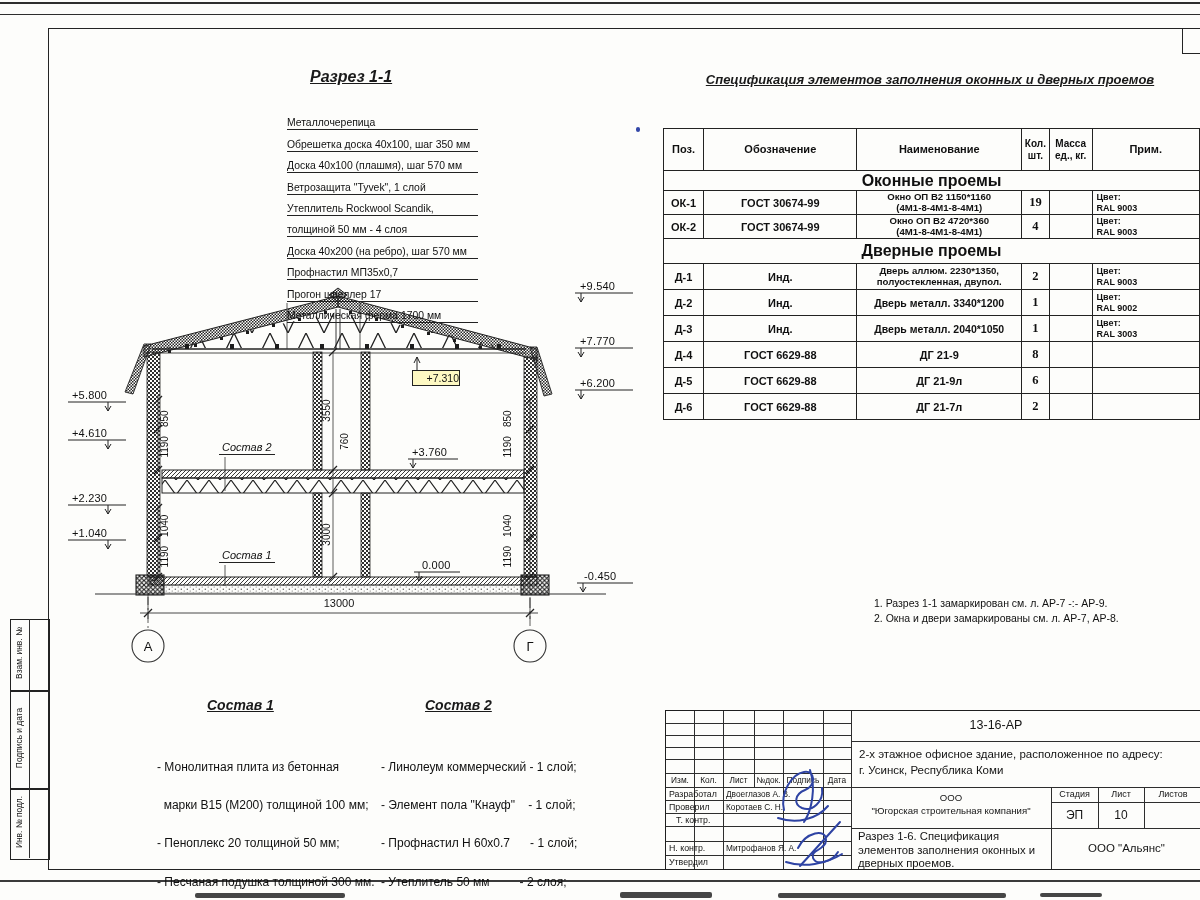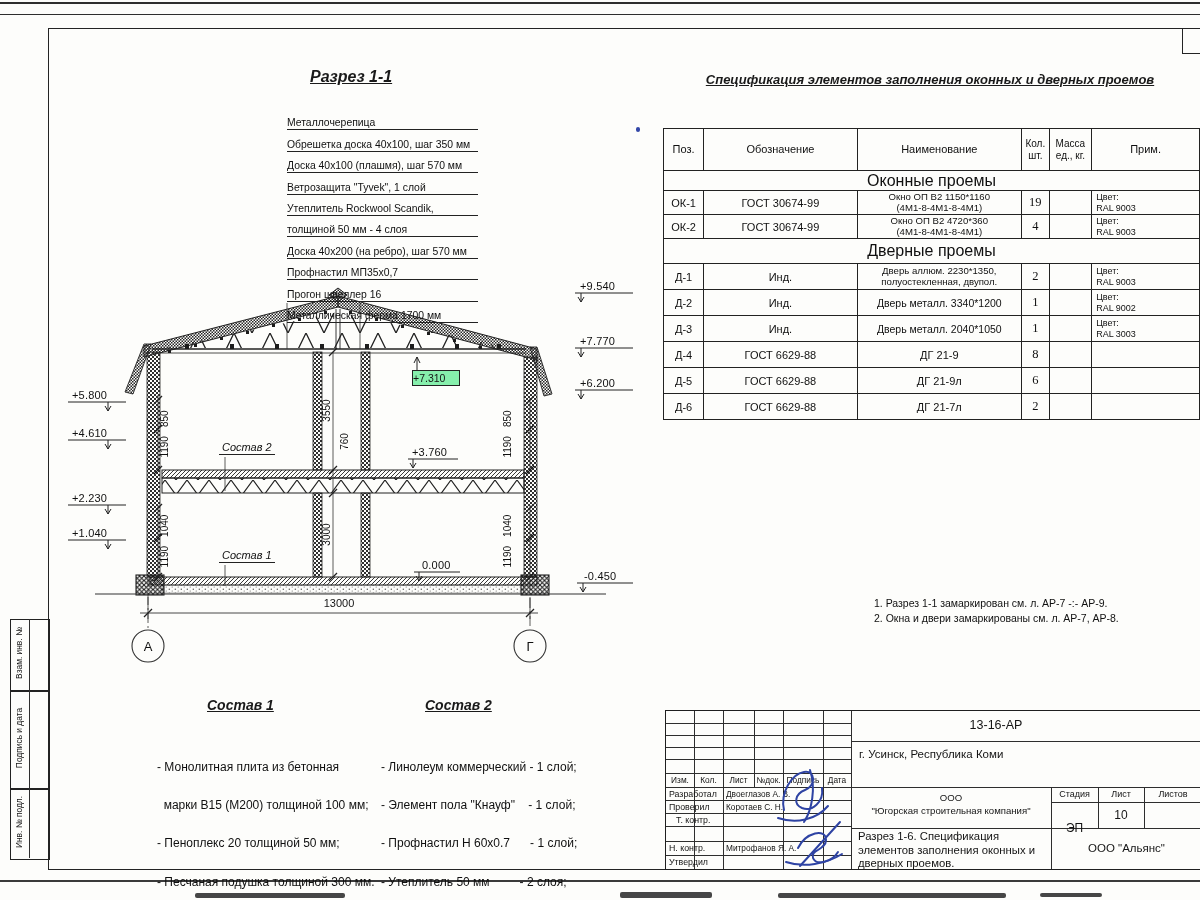--- a/index.html
+++ b/index.html
@@ -11,30 +11,30 @@
   .abs{position:absolute}
   .hline{position:absolute;background:#2e2e2e}
   .vline{position:absolute;background:#2e2e2e}
   .it{font-style:italic}
   .title{font-style:italic;font-weight:bold;text-decoration:underline;color:#1a1a1a}
   
   .callout{position:absolute;left:287px;top:109px;width:191px;font-size:10.4px;color:#101010}
   .callout .row{height:19.4px;border-bottom:1px solid #222;display:flex;align-items:flex-end;padding-bottom:1px;white-space:nowrap;overflow:visible}
   
   .elev{position:absolute;font-size:11px;letter-spacing:.2px;color:#101010;white-space:nowrap}
-  .elevbox{position:absolute;border:1px solid #222;font-size:10.5px;text-align:left;line-height:14px;background:#86efac}
+  .elevbox{position:absolute;border:1px solid #222;font-size:10.5px;text-align:right;line-height:14px;background:#fef9c3}
   
   .vdim{position:absolute;width:72px;height:12px;display:flex;align-items:center;justify-content:center;gap:9px;
         transform:rotate(-90deg);font-size:10px;white-space:nowrap;color:#101010}
   .vdim1{position:absolute;width:60px;text-align:center;transform:rotate(-90deg);font-size:10px;color:#101010}
   .axis-letter{position:absolute;width:14px;text-align:center;font-size:13px;color:#101010}
   .dlabel{position:absolute;font-size:11px;border-bottom:1px solid #222;padding:0 3px 1px 3px;color:#101010}
   
   table.spec{position:absolute;left:663px;top:128px;border-collapse:collapse;table-layout:fixed;background:transparent}
-  .spec th,.spec td{border:1px solid #222;padding:0 2px;overflow:hidden;font-weight:normal;vertical-align:middle;color:#101010}
+  .spec th,.spec td{border:1px solid #222;padding:0 2px;overflow:hidden;font-weight:bold;vertical-align:middle;color:#101010}
   .spec th{font-size:11px;text-align:center;line-height:1.15}
   .spec td{font-size:11px;text-align:center}
   .spec .grp{font-size:16px;height:19px}
   .spec .nm{font-size:9.6px;line-height:1.1}
   .spec .qty{font-family:"Liberation Serif",serif;font-size:12.5px}
   .spec .note{font-size:9px;line-height:1.2;text-align:left;padding-left:4px}
   
   .comp-items{position:absolute;font-size:12px;line-height:12.8px;white-space:pre;color:#101010}
   .notes{position:absolute;left:874px;top:596px;font-size:10.5px;line-height:14.5px;color:#101010;white-space:nowrap}
   
@@ -248,21 +248,21 @@
   <div class="row">
       <span>толщиной 50 мм - 4 слоя</span>
     </div>
   <div class="row">
       <span>Доска 40х200 (на ребро), шаг 570 мм</span>
     </div>
   <div class="row">
       <span>Профнастил МП35х0,7</span>
     </div>
   <div class="row">
-      <span>Прогон швеллер 16</span>
+      <span>Прогон швеллер 17</span>
     </div>
   <div class="row">
       <span>Металлическая ферма 1700 мм</span>
     </div>
 </div>
 
 <div class="elev" style="left:72px;top:389px">+5.800</div>
 <div class="elev" style="left:72px;top:427px">+4.610</div>
 <div class="elev" style="left:72px;top:492px">+2.230</div>
 <div class="elev" style="left:72px;top:527px">+1.040</div>
@@ -478,35 +478,36 @@
   <div class="abs role" style="left:1px;top:145px;width:56px">Утвердил</div>
   <div class="abs nm2" style="left:58px;top:77px;width:59px">Двоеглазов А. В.</div>
   <div class="abs nm2" style="left:58px;top:90px;width:59px">Коротаев С. Н.</div>
   <div class="abs nm2" style="left:58px;top:131px;width:59px">Митрофанов Я. А.</div>
 
   <div class="hline" style="left:185px;top:30px;width:351px;height:1px"></div>
   <div class="hline" style="left:185px;top:76px;width:351px;height:1.4px"></div>
   <div class="hline" style="left:185px;top:117px;width:351px;height:1.4px"></div>
   <div class="abs" style="left:185px;top:7px;width:290px;text-align:center;font-size:12.5px">13-16-АР</div>
   <div class="abs" style="left:193px;top:36px;font-size:11.5px;line-height:15.5px">
+    <div>2-х этажное офисное здание, расположенное по адресу:</div>
     <div>г. Усинск, Республика Коми</div>
   </div>
   <div class="vline" style="left:385px;top:76px;width:1px;height:82px"></div>
   <div class="abs" style="left:185px;top:80px;width:200px;text-align:center;font-size:9.6px;line-height:13px">
     <div>ООО</div>
     <div>"Югорская строительная компания"</div>
   </div>
 
   <div class="vline" style="left:432px;top:76px;width:1px;height:41px"></div>
   <div class="vline" style="left:478px;top:76px;width:1px;height:41px"></div>
   <div class="hline" style="left:385px;top:91px;width:151px;height:1px"></div>
   <div class="abs lbl" style="left:385px;top:77px;width:47px;font-size:9px">Стадия</div>
   <div class="abs lbl" style="left:432px;top:77px;width:46px;font-size:9px">Лист</div>
   <div class="abs lbl" style="left:478px;top:77px;width:58px;font-size:9px">Листов</div>
-  <div class="abs" style="left:385px;top:110px;width:47px;text-align:center;font-size:12px">ЭП</div>
+  <div class="abs" style="left:385px;top:97px;width:47px;text-align:center;font-size:12px">ЭП</div>
   <div class="abs" style="left:432px;top:97px;width:46px;text-align:center;font-size:12px">10</div>
   <div class="abs" style="left:478px;top:97px;width:58px;text-align:center;font-size:12px"></div>
 
   <div class="abs" style="left:192px;top:119px;font-size:11.3px;line-height:13.5px">
     <div>Разрез 1-6. Спецификация</div>
     <div>элементов заполнения оконных и</div>
     <div>дверных проемов.</div>
   </div>
   <div class="abs" style="left:385px;top:131px;width:151px;text-align:center;font-size:11.5px">ООО "Альянс"</div>
 </div>

